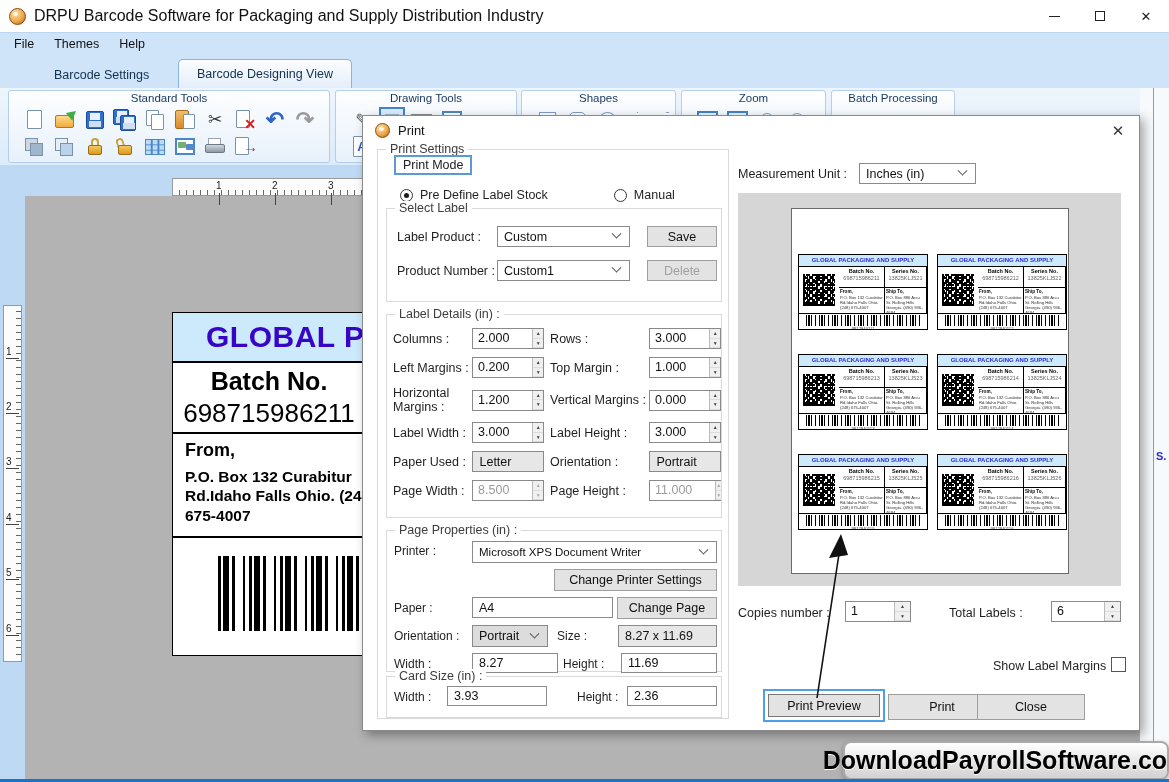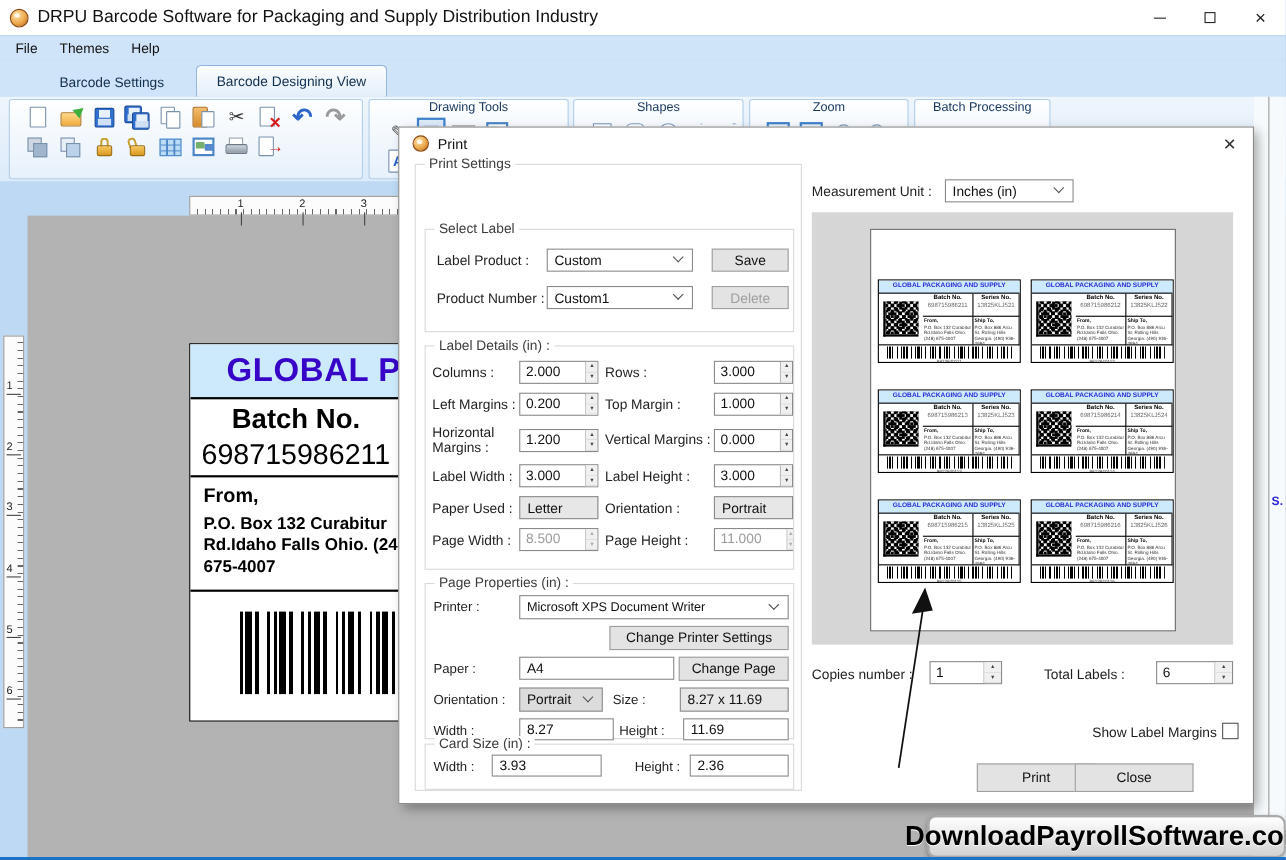--- a/index.html
+++ b/index.html
@@ -241,20 +241,21 @@
     <span class="menu-item">Help</span>
   </div>
 
   <div class="tabrow">
     <span class="tab inactive">Barcode Settings</span>
     <span class="tab active">Barcode Designing View</span>
   </div>
 
   <div class="ribbon">
     <div class="rgroup" style="left:8px;width:322px;">
+      <span class="rtitle">Standard Tools</span>
       <div class="icon-rows">
         <div class="icon-row">
           <span class="ico i-new">
               <span class="pg"></span>
             </span>
           <span class="ico i-open">
               <span class="fold"></span>
               <span class="farr"></span>
             </span>
           <span class="ico i-save">
@@ -444,20 +445,29 @@
   <div class="dialog">
     <div class="dlg-header">
       <span class="appicon"></span>
       <span class="dlg-title">Print</span>
       <span class="dlg-close">✕</span>
     </div>
 
     <div class="gbox grp-settings">
       <span class="gbox-title">Print Settings</span>
 
+      <div class="gbox" style="left:8px;top:14px;width:336px;height:40px;border:none;">
+        <span class="print-mode-box">Print Mode</span>
+        <div class="radio-row">
+          <span class="radio sel"></span>
+          <span class="lab">Pre Define Label Stock</span>
+          <span class="radio r2" style="margin-left:66px;"></span>
+          <span class="lab">Manual</span>
+        </div>
+      </div>
 
       <div class="gbox grp-select">
         <span class="gbox-title">Select Label</span>
         <div class="sl-row" style="top:17px;">
           <span class="lab">Label Product :</span>
           <div class="combo" style="width:133px;">
             <span class="cval">Custom</span>
               <span class="chev"></span>
           </div>
           <div class="btn" style="width:70px;height:21px;margin-left:17px;">Save</div>
@@ -808,20 +818,23 @@
         <span class="sv">6</span>
         <span class="sb">
           <i class="su"></i>
           <i class="sd"></i>
         </span>
       </div>
 
     <span class="lab margins-lab">Show Label Margins</span>
     <span class="margins-cb"></span>
 
+    <div class="btn-preview-wrap">
+      <div class="btn btn-preview">Print Preview</div>
+    </div>
     <div class="btn btn-print">Print</div>
     <div class="btn btn-close">Close</div>
 
     <svg class="arrow-svg" viewBox="0 0 70 175">
       <line x1="14" y1="170" x2="36" y2="26" stroke="#111" stroke-width="1.6"></line>
       <polygon points="38,6 26,30 45,27" fill="#111"></polygon>
     </svg>
   </div>
 
   <div class="watermark">DownloadPayrollSoftware.com</div>

